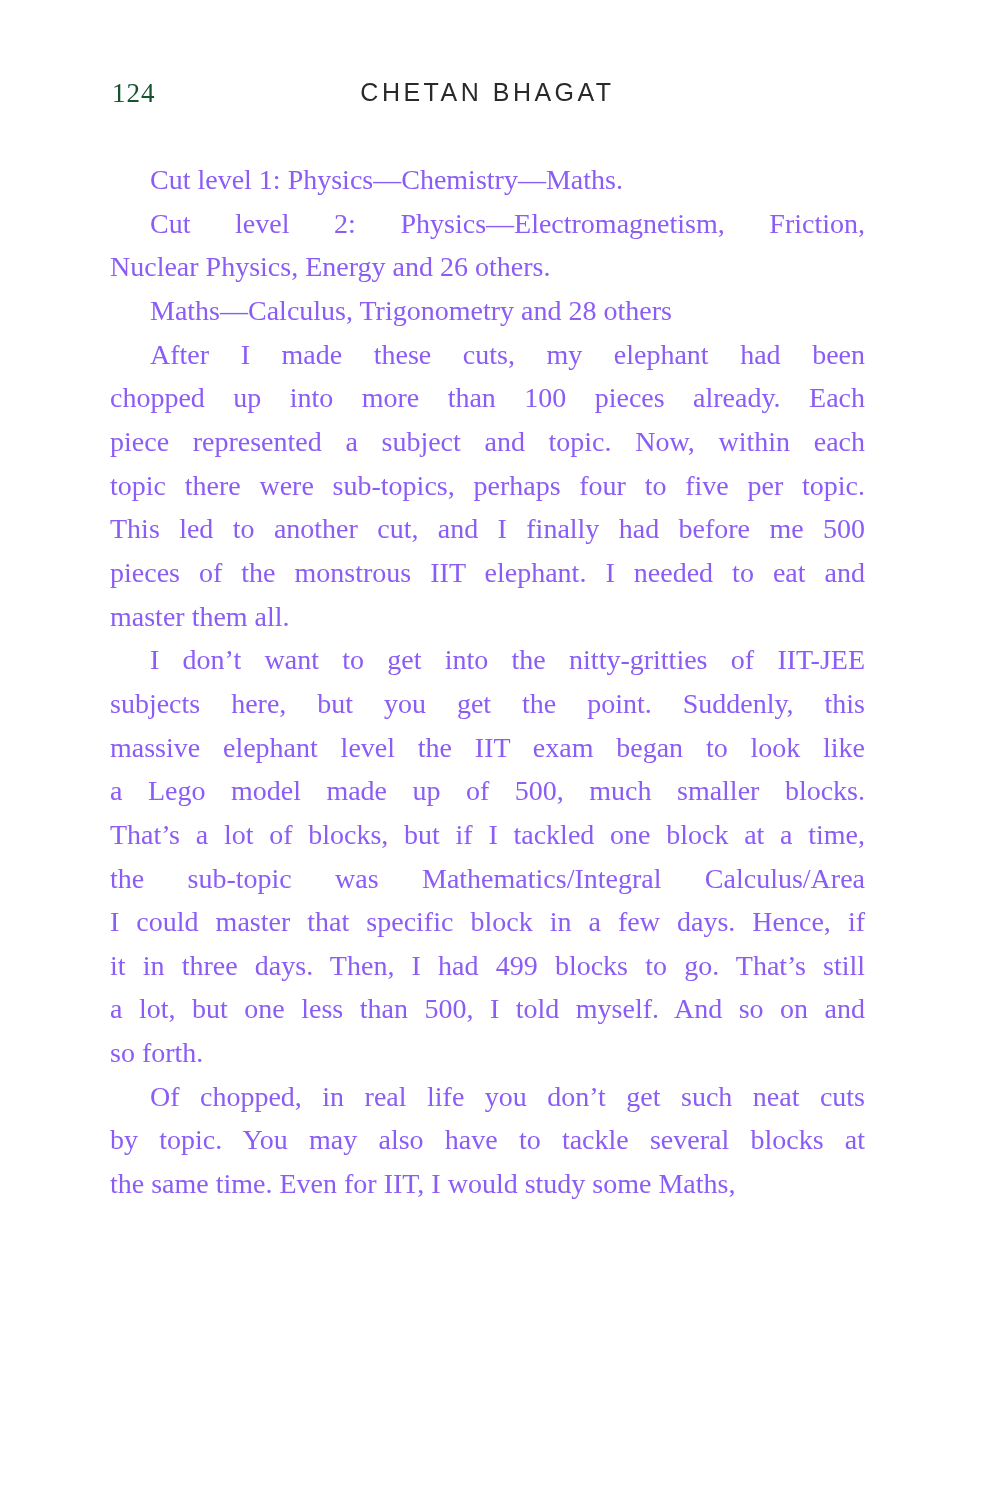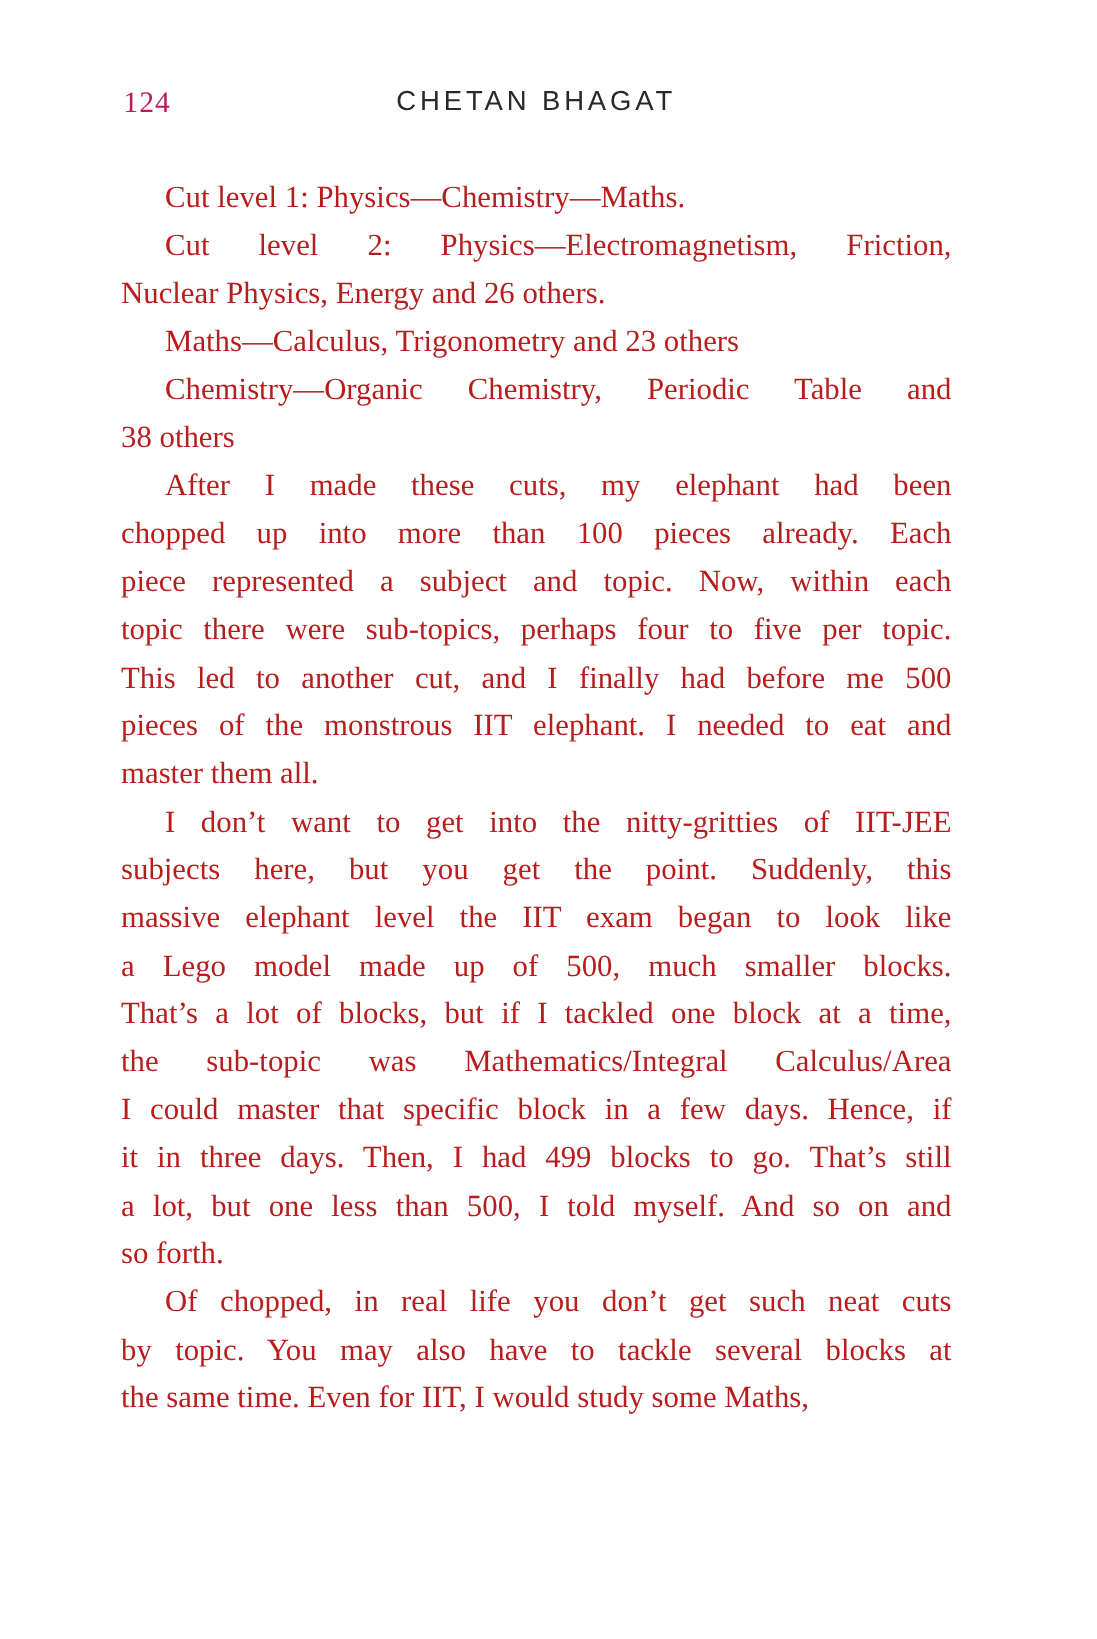--- a/index.html
+++ b/index.html
@@ -21,39 +21,39 @@
     left: 110px;
     width: 755px;
     text-align: center;
   }
   .page-number {
     position: absolute;
     left: 2px;
     top: 0;
     font-family: "Liberation Serif", serif;
     font-size: 27px;
-    color: #be185d;
+    color: #14532d;
     letter-spacing: 1px;
   }
   .book-title {
     display: inline-block;
     font-family: "Liberation Sans", sans-serif;
     font-size: 25px;
     font-weight: 400;
     letter-spacing: 3.5px;
     color: #2b2927;
     text-align: center;
   }
   .text-block {
     position: absolute;
     top: 158px;
     left: 110px;
     width: 755px;
     font-size: 28px;
-    color: #b91c1c;
+    color: #8b5cf6;
   }
   .para {
     margin: 0;
     padding: 0;
   }
   .line {
     line-height: 43.65px;
     text-align: justify;
     text-align-last: justify;
     white-space: normal;
@@ -76,25 +76,21 @@
 
   <main class="text-block" id="text-block">
       <div class="para">
         <div class="line first last">Cut level 1: Physics—Chemistry—Maths.</div>
       </div>
       <div class="para">
         <div class="line first">Cut level 2: Physics—Electromagnetism, Friction,</div>
         <div class="line last">Nuclear Physics, Energy and 26 others.</div>
       </div>
       <div class="para">
-        <div class="line first last">Maths—Calculus, Trigonometry and 23 others</div>
-      </div>
-      <div class="para">
-        <div class="line first">Chemistry—Organic Chemistry, Periodic Table and</div>
-        <div class="line last">38 others</div>
+        <div class="line first last">Maths—Calculus, Trigonometry and 28 others</div>
       </div>
       <div class="para">
         <div class="line first">After I made these cuts, my elephant had been</div>
         <div class="line">chopped up into more than 100 pieces already. Each</div>
         <div class="line">piece represented a subject and topic. Now, within each</div>
         <div class="line">topic there were sub-topics, perhaps four to five per topic.</div>
         <div class="line">This led to another cut, and I finally had before me 500</div>
         <div class="line">pieces of the monstrous IIT elephant. I needed to eat and</div>
         <div class="line last">master them all.</div>
       </div>

